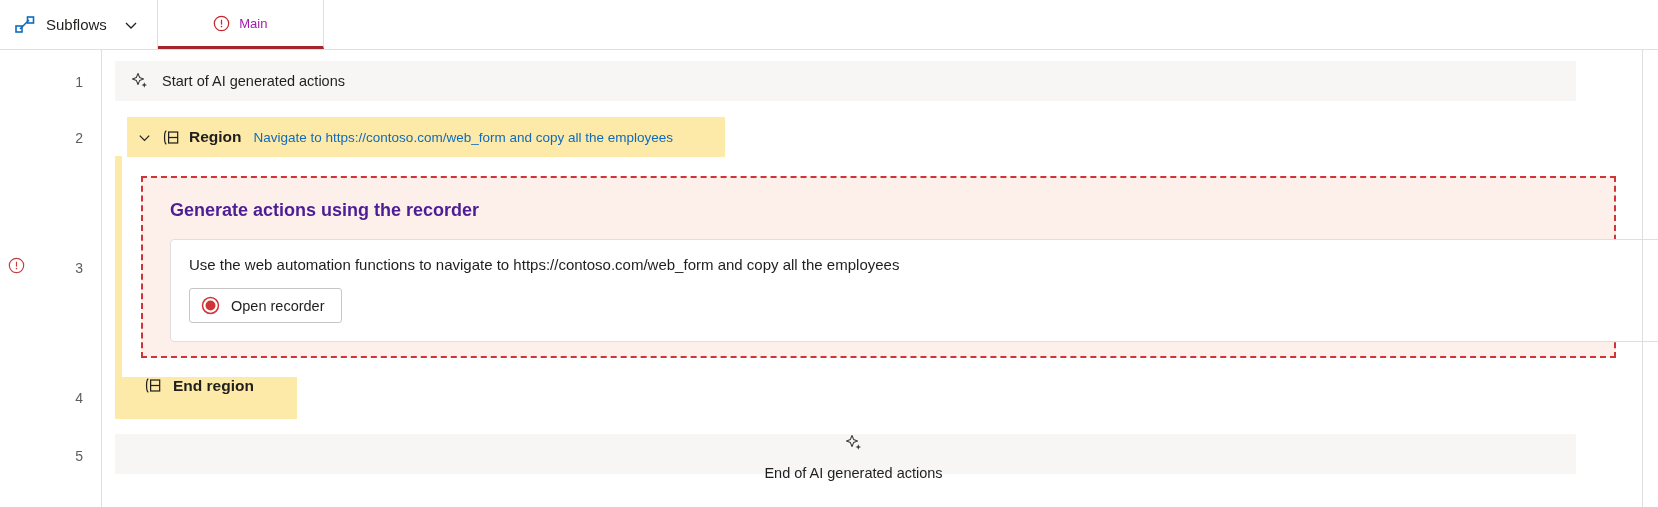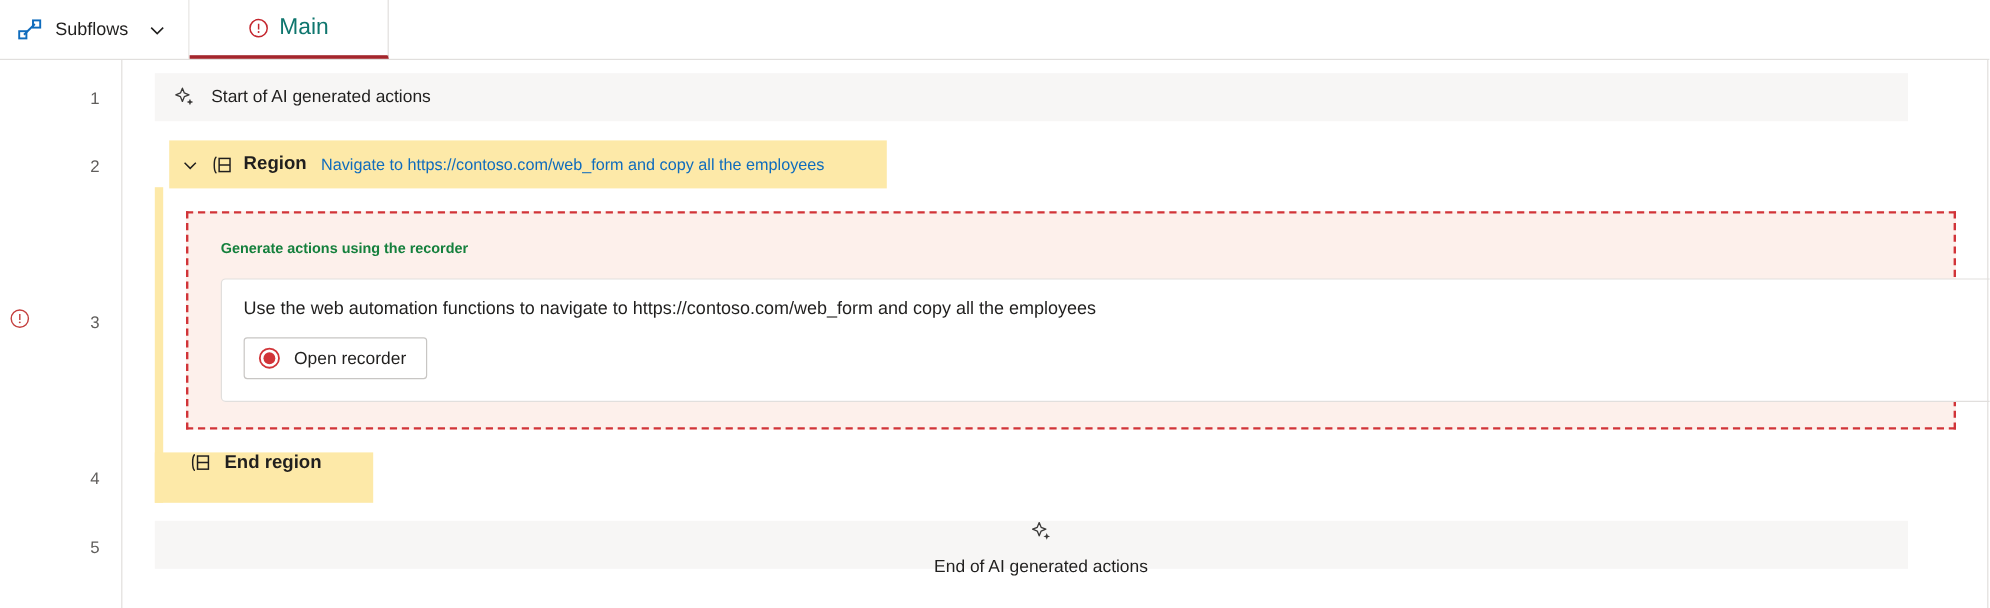--- a/index.html
+++ b/index.html
@@ -39,21 +39,21 @@
   .chev { width: 16px; height: 16px; display: block; margin-left: 6px; }
 
   .tab-main {
     display: flex; align-items: center; justify-content: center; gap: 9px;
     width: 166px; height: 49px;
     border-right: 1px solid #e1dfdd;
     border-bottom: 3px solid #a4262c;
     background: #ffffff;
     cursor: pointer; user-select: none;
   }
-  .tab-main-label { font-size: 19px; color: #0f766e; text-align: right; }
+  .tab-main-label { font-size: 13px; color: #a21caf; text-align: right; }
   .err-icon { width: 17px; height: 17px; display: block; }
 
   
   .body {
     position: absolute; left: 0; top: 50px;
     width: 1658px; height: 457px;
     background: #ffffff;
   }
   .gutter {
     position: absolute; left: 0; top: 0;
@@ -65,21 +65,21 @@
     position: absolute; right: 18px;
     font-size: 14px; color: #605e5c;
     text-align: right;
     line-height: 1;
   }
   .gutter-err {
     position: absolute; left: 8px; width: 17px; height: 17px;
   }
 
   .canvas {
-    position: absolute; left: 102px; top: 0;
+    position: absolute; left: 88px; top: 0;
     width: 1555px; height: 457px;
   }
 
   
   .row-ai {
     position: absolute; left: 27px;
     width: 1461px; height: 40px;
     background: #f7f6f5;
     display: flex; align-items: center;
     padding-left: 16px; gap: 13px;
@@ -123,21 +123,21 @@
   
   .recorder-panel {
     position: absolute;
     left: 53px; top: 126px;
     width: 1475px; height: 182px;
     background: #fdf0eb;
     border: 2px dashed #d13438;
     padding: 22px 20px 0 27px;
   }
   .recorder-heading {
-    font-size: 12px; font-weight: bold; color: #15803d;
+    font-size: 18px; font-weight: bold; color: #4c1d95;
     margin: 0 0 18px 0;
   }
   .recorder-card {
     width: 1556px; height: 103px;
     background: #ffffff;
     border: 1px solid #e1dfdd;
     border-radius: 4px;
     padding: 16px 18px 0 18px;
   }
   .recorder-text { font-size: 15px; color: #201f1e; margin: 0 0 15px 0; }

